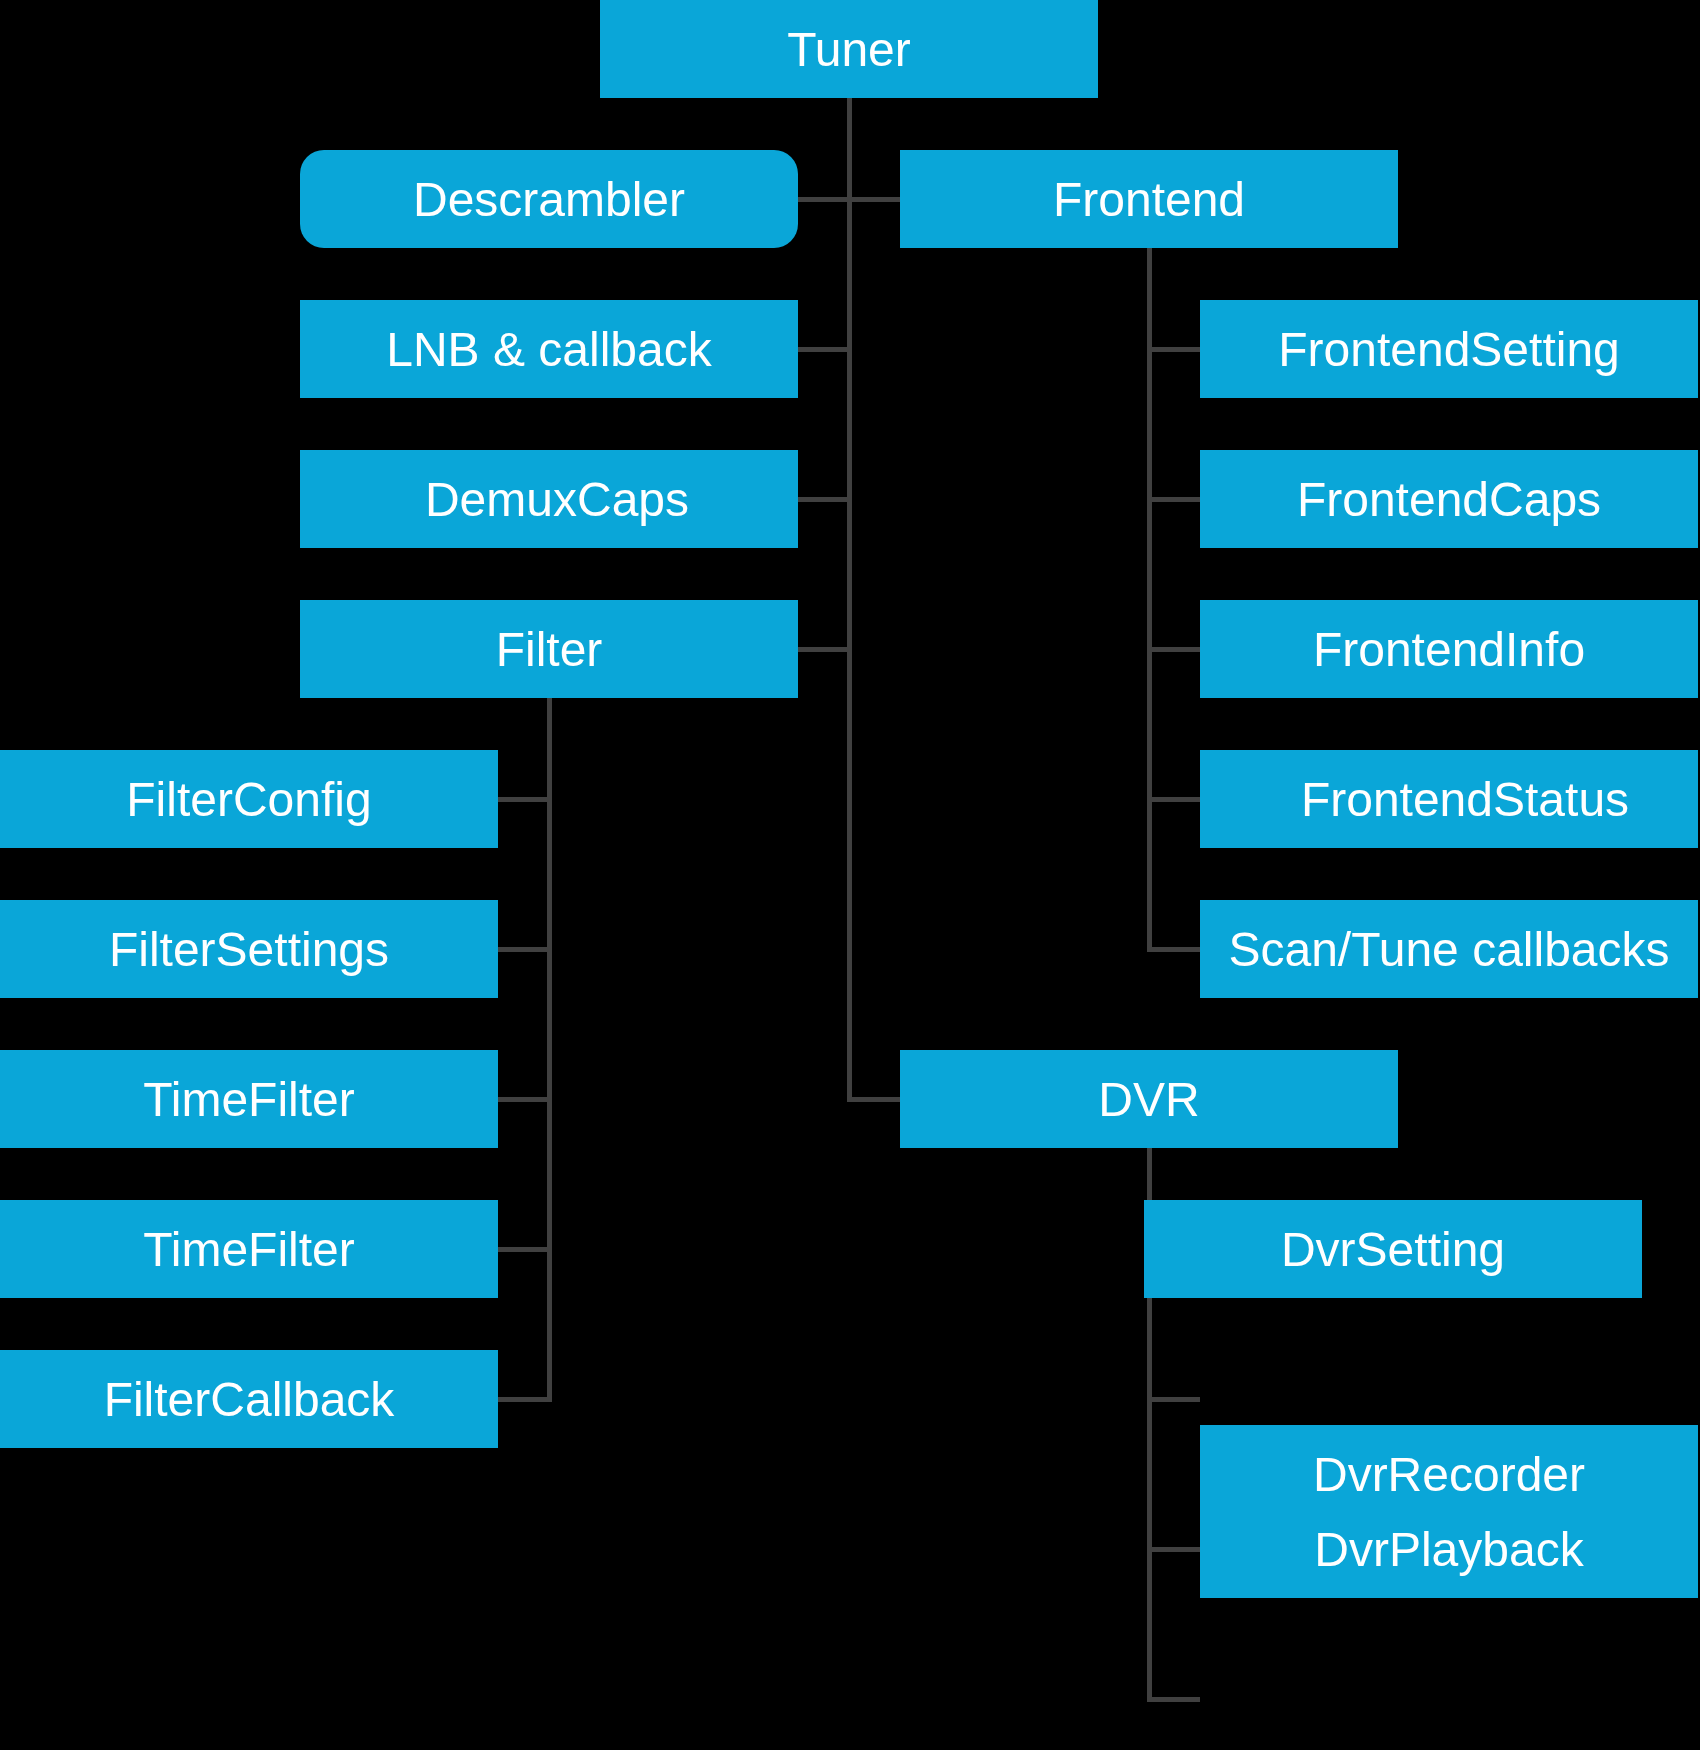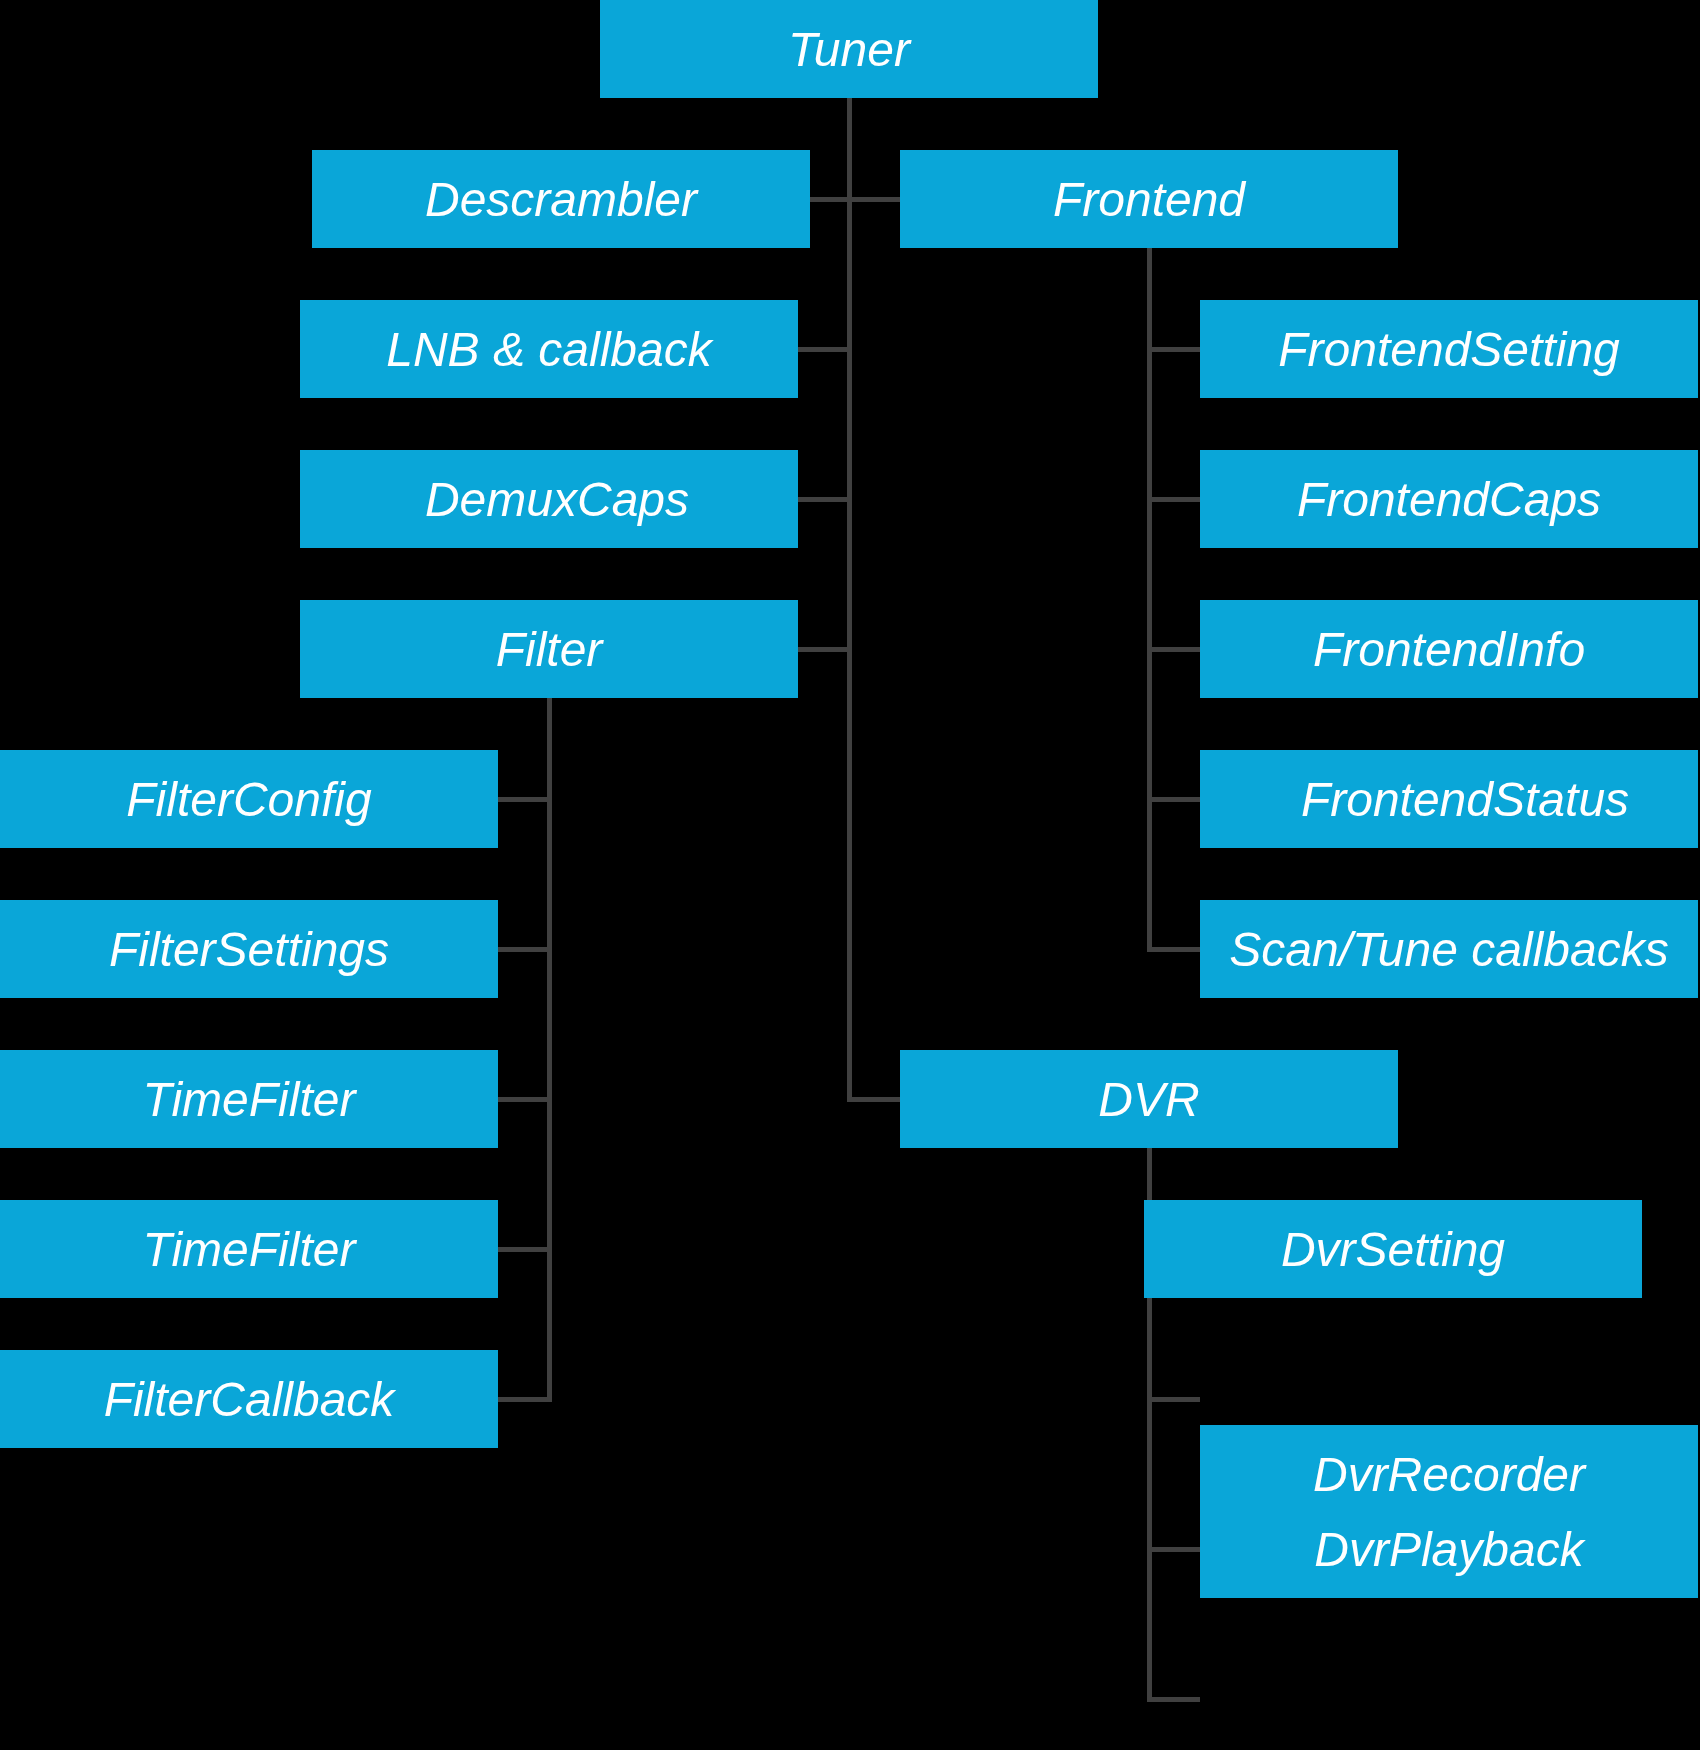--- a/index.html
+++ b/index.html
@@ -6,42 +6,41 @@
   body {
     width: 1700px; height: 1750px;
     background: var(--bg, #000);
     overflow: hidden;
     font-family: "Liberation Sans", sans-serif;
   }
   #diagram {
     position: relative;
     width: 1688px; height: 1750px;
     background: var(--bg, #000);
-    font-style: italic;
   }
   .node {
     position: absolute;
     width: 498px; height: 98px;
     background: var(--box, #0aa6d8);
     color: var(--txt, #fff);
     display: flex; align-items: center; justify-content: center;
     font-size: 48px; font-weight: 400;
     white-space: nowrap;
     box-sizing: border-box;
   }
   .line {
     position: absolute;
     background: var(--line, #404040);
   }
   .v { width: 5px; }
   .h { height: 5px; }
 
   
   .n-tuner            { left: 600px;  top: 0; }
-  .n-descrambler      { left: 312px;  top: 150px; }
+  .n-descrambler      { left: 300px;  top: 150px; border-radius: 24px; }
   .n-frontend         { left: 900px;  top: 150px; }
   .n-lnb-callback     { left: 300px;  top: 300px; }
   .n-frontend-setting { left: 1200px; top: 300px; }
   .n-demux-caps       { left: 300px;  top: 450px; padding-left: 16px; }
   .n-frontend-caps    { left: 1200px; top: 450px; }
   .n-filter           { left: 300px;  top: 600px; }
   .n-frontend-info    { left: 1200px; top: 600px; }
   .n-filter-config    { left: 0;      top: 750px; }
   .n-frontend-status  { left: 1200px; top: 750px; padding-left: 32px; }
   .n-filter-settings  { left: 0;      top: 900px; }

